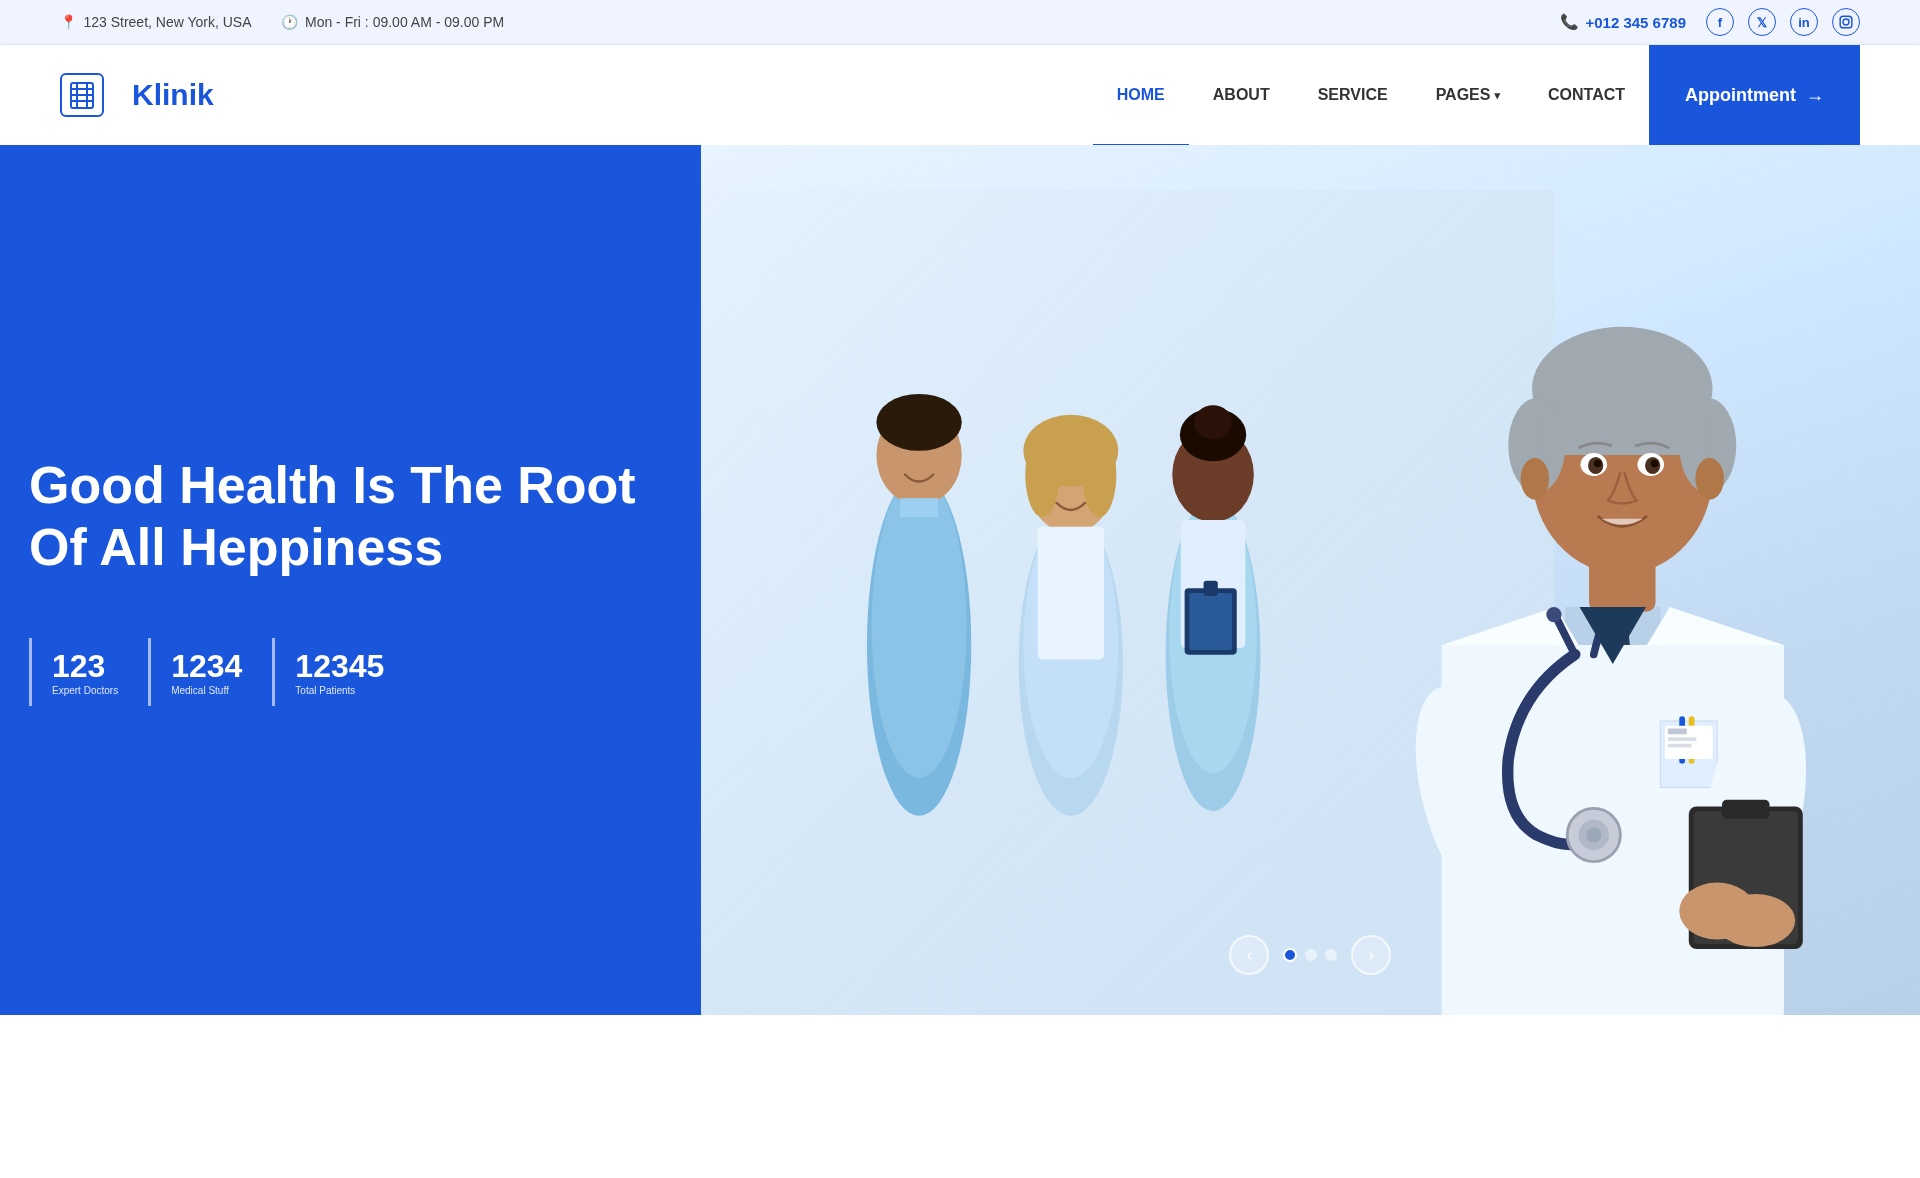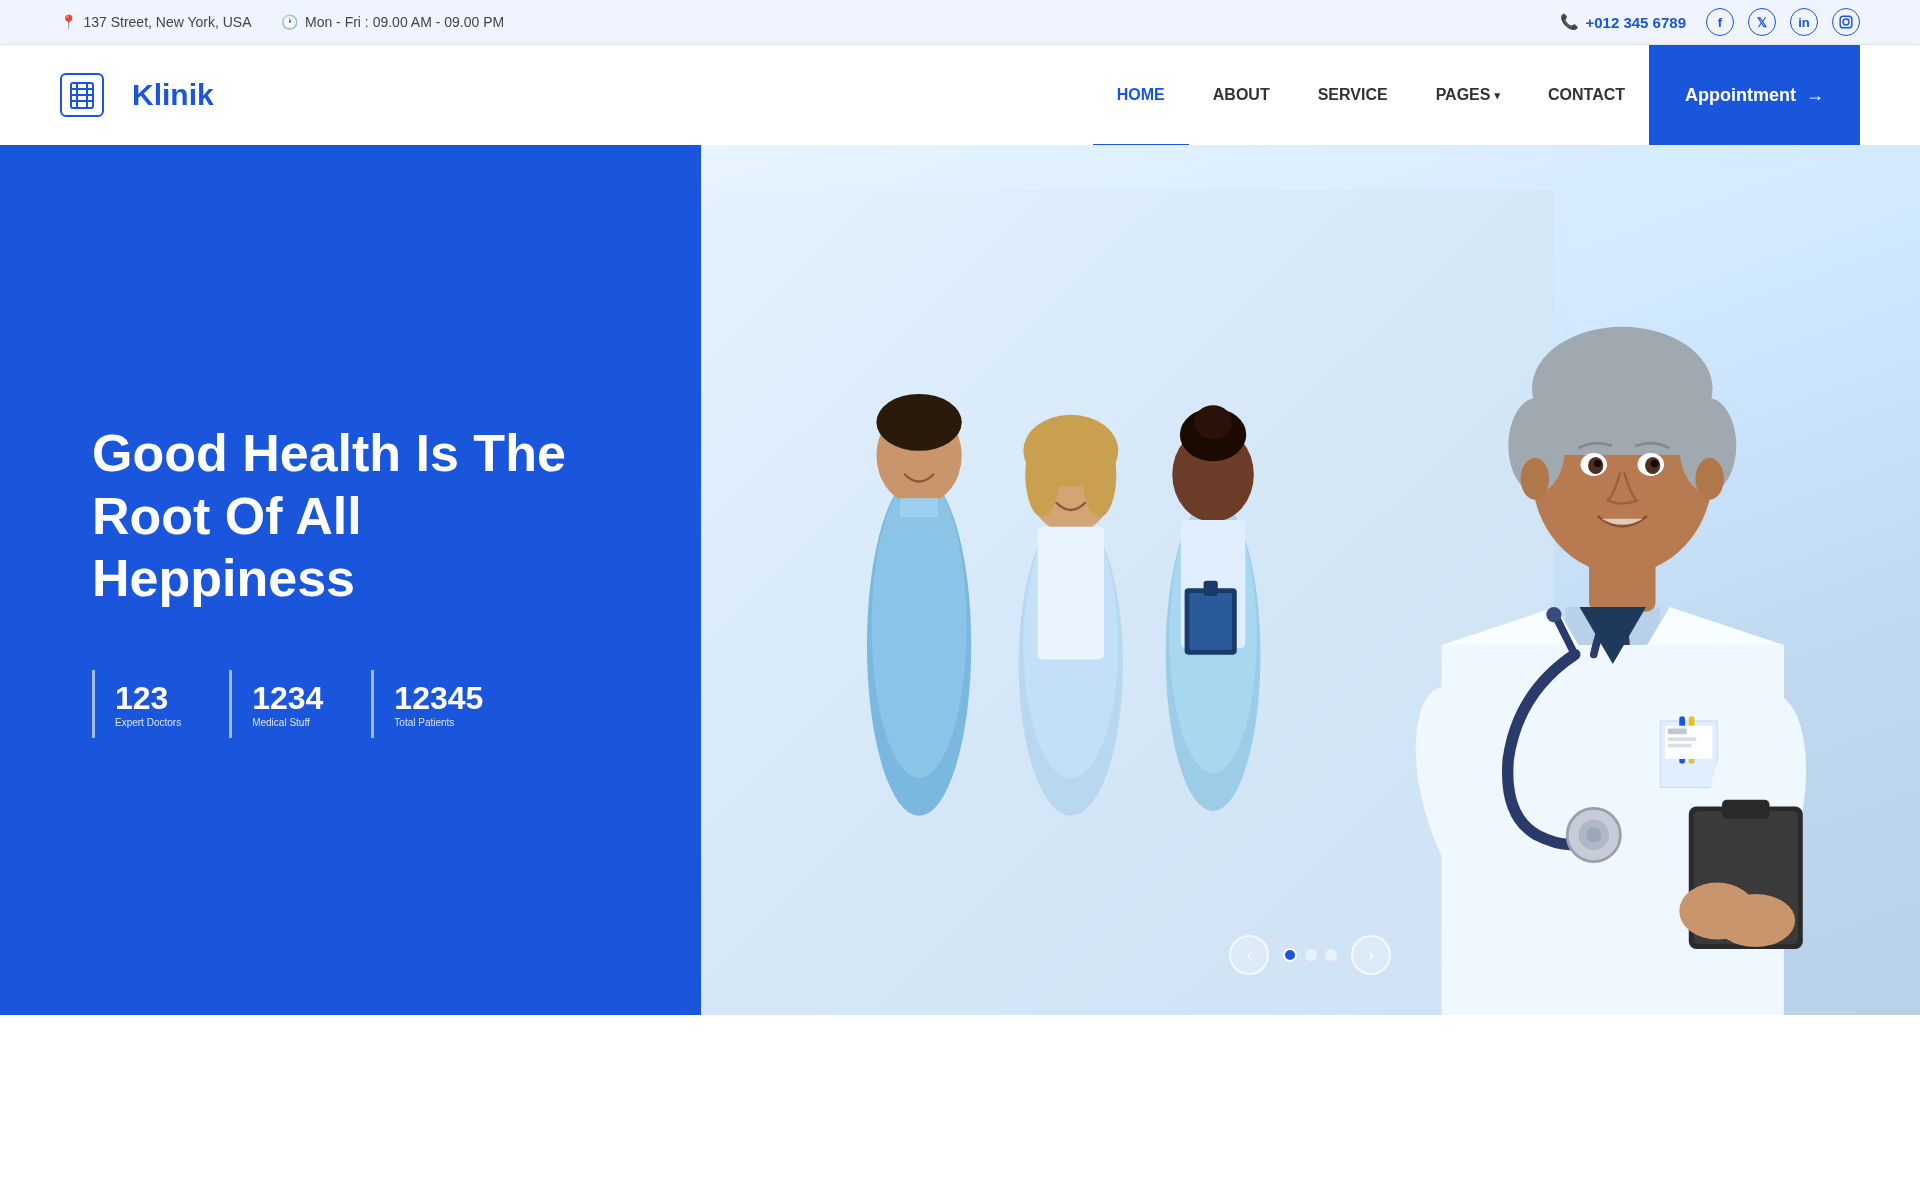--- a/index.html
+++ b/index.html
@@ -85,34 +85,34 @@
       display: flex;
       height: 870px;
       position: relative;
     }
     .hero-left {
       width: 36.5%;
       background: #1a56db;
       display: flex;
       flex-direction: column;
       justify-content: center;
-      padding: 80px 92px;
+      padding: 80px 29px;
       position: relative;
       z-index: 2;
     }
     .hero-headline {
       font-size: 52px;
       font-weight: 800;
       color: #fff;
       line-height: 1.2;
       margin-bottom: 60px;
     }
     .hero-stats {
       display: flex;
-      gap: 18px;
+      gap: 0;
     }
     .stat-item {
       padding: 10px 30px 10px 20px;
       border-left: 3px solid rgba(255,255,255,0.6);
     }
     .stat-item:first-child { padding-left: 20px; }
     .stat-number {
       font-size: 32px;
       font-weight: 800;
       color: #fff;
@@ -200,21 +200,21 @@
       z-index: 3;
     }
   </style>
 </head>
 <body>
 
 <div class="topbar">
   <div class="topbar-left">
     <div class="topbar-info">
       <span style="color:#1a56db">📍</span>
-      <span>137 Street, New York, USA</span>
+      <span>123 Street, New York, USA</span>
     </div>
     <div class="topbar-info">
       <span style="color:#1a56db">🕐</span>
       <span>Mon - Fri : 09.00 AM - 09.00 PM</span>
     </div>
   </div>
   <div class="topbar-right">
     <div class="topbar-phone">
       <span>📞</span>
       <span>+012 345 6789</span>

